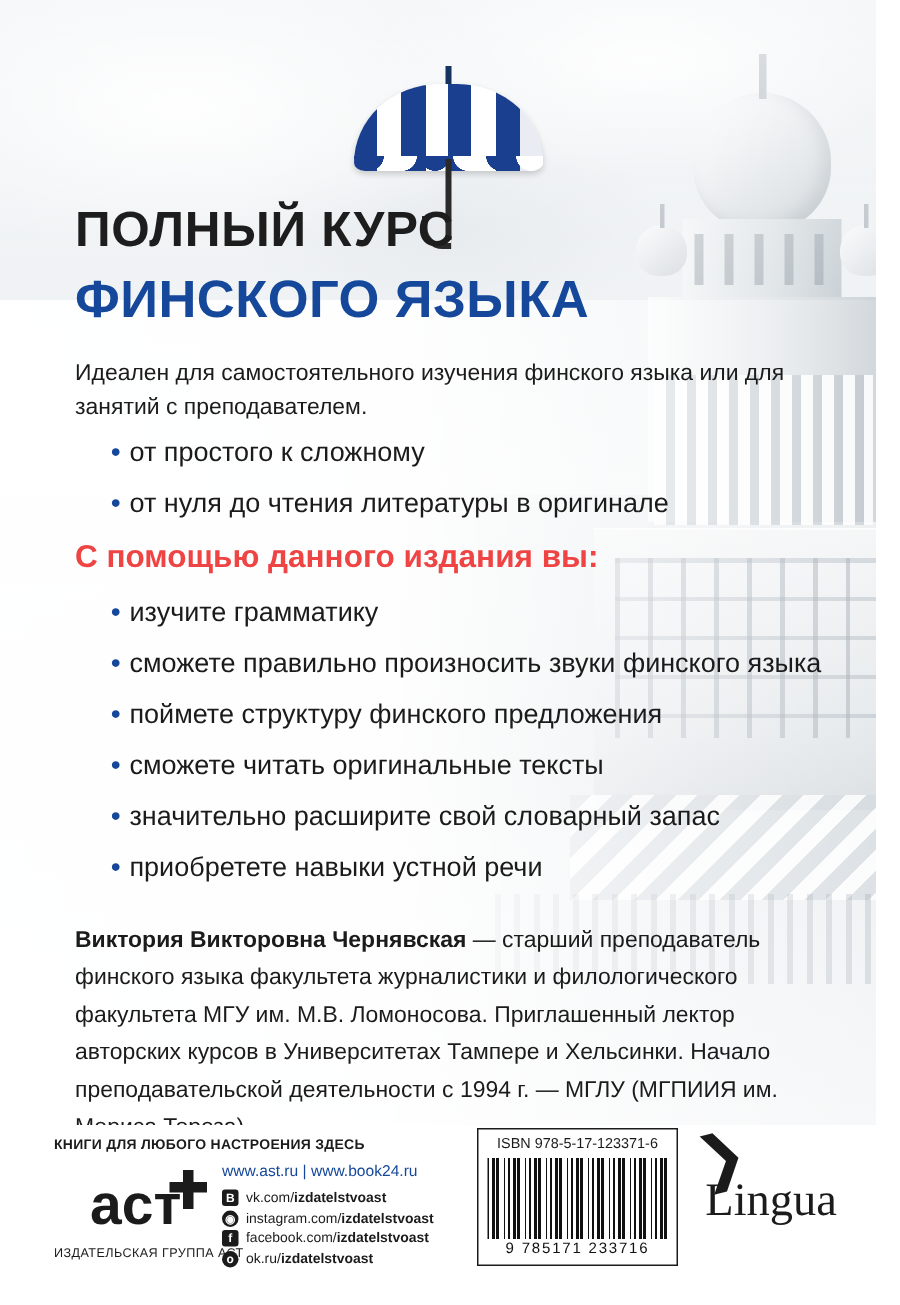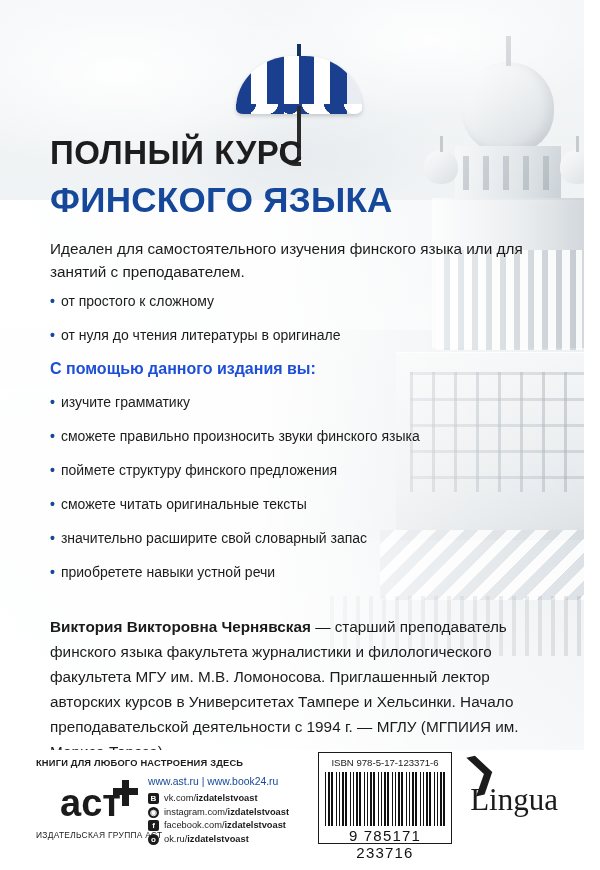--- a/index.html
+++ b/index.html
@@ -232,31 +232,32 @@
     font-size: 15.3px;
     line-height: 23px;
     color: #1b1b1b;
   }
   .bullets {
     position: absolute;
     left: 50px; top: 292px;
     width: 490px;
   }
   .bullets .row {
-    font-size: 14px;
+    font-size: 18px;
     line-height: 19px;
     color: #1b1b1b;
     margin-bottom: 15px;
     white-space: nowrap;
+    margin-left: 24px;
   }
   .bullets .row .dot { color: #15489a; font-weight: bold; margin-right: 6px; }
   .bullets .head {
-    font-size: 16px;
+    font-size: 21px;
     font-weight: bold;
-    color: #1d4ed8;
+    color: #ef4444;
     margin-bottom: 15px;
     white-space: nowrap;
   }
   .author {
     position: absolute;
     left: 50px; top: 594px;
     width: 500px;
     font-size: 15.3px;
     line-height: 25px;
     color: #1b1b1b;
@@ -345,21 +346,21 @@
     width: 122px; height: 54px;
     background:
       repeating-linear-gradient(to right,
         #111 0 1px, #fff 1px 3px, #111 3px 5px, #fff 5px 6px,
         #111 6px 8px, #fff 8px 11px, #111 11px 12px, #fff 12px 14px);
   }
   .barcode-digits {
     position: absolute;
     left: 0; right: 0; top: 74px;
     text-align: center;
-    font-size: 15px;
+    font-size: 10px;
     letter-spacing: 1.2px;
     color: #111;
   }
   .lingua {
     position: absolute;
     right: 26px; top: 782px;
     font-family: "Liberation Serif", serif;
     font-size: 31px;
     color: #1b1b1b;
     white-space: nowrap;

